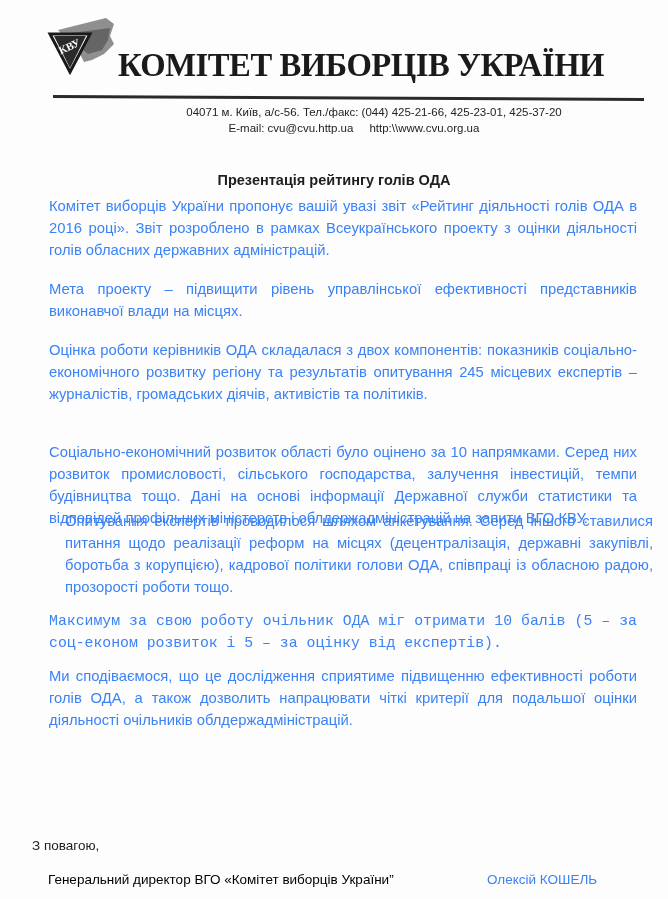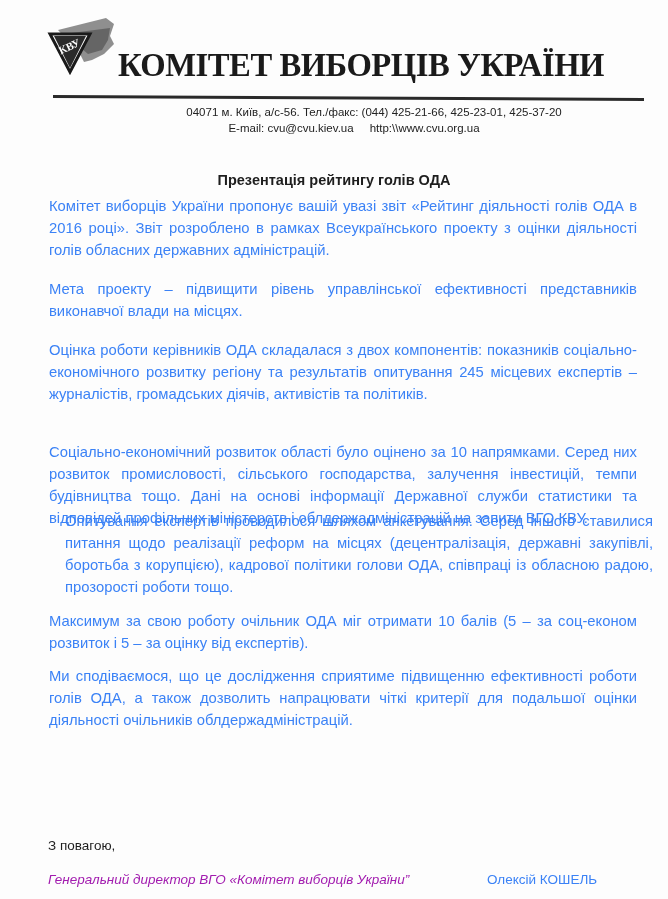--- a/index.html
+++ b/index.html
@@ -25,43 +25,43 @@
     position: absolute; top: 172px; left: 0; width: 668px; text-align: center;
     font-weight: bold; font-size: 14.5px; color: #1e1e1e;
   }
   .body-text { position: absolute; left: 49px; width: 588px; font-size: 14.8px; line-height: 22px; color: #3b82f6; }
   .body-text p { margin: 0; text-align: justify; text-align-last: left; }
   .p1 { top: 195px; }
   .p2 { top: 278px; }
   .p3 { top: 339px; }
   .p4 { top: 409px; margin-top: 32px; }
   .p5 { top: 510px; margin-left: 16px; }
-  .p6 { top: 610px; }
+  .p6 { top: 610px; font-family: Liberation Mono, monospace; }
   .p7 { top: 665px; }
 
-  .closing { position: absolute; left: 48px; top: 838px; font-size: 13.5px; color: #1e1e1e; }
-  .signature-line { position: absolute; left: 48px; top: 872px; font-size: 13.5px; color: #a21caf; white-space: nowrap; font-style: italic; }
+  .closing { position: absolute; left: 32px; top: 838px; font-size: 13.5px; color: #1e1e1e; }
+  .signature-line { position: absolute; left: 48px; top: 872px; font-size: 13.5px; color: #000000; white-space: nowrap; }
   .signer { position: absolute; left: 487px; top: 872px; font-size: 13.5px; color: #3b82f6; white-space: nowrap; }
 </style>
 </head>
 <body>
 
 <div class="letterhead">
   <svg class="logo" viewBox="0 0 72 62">
     <path d="M14 16 L62 4 L70 10 L66 22 L70 30 L60 40 L48 46 L40 48 L36 40 Z" fill="#6a6a6a" opacity="0.75"></path>
     <path d="M20 20 L66 14 L64 26 L58 36 L44 40 Z" fill="#4a4a4a" opacity="0.6"></path>
     <path d="M6 20 L46 20 L26 58 Z" fill="#fdfdfd" stroke="#1a1a1a" stroke-width="3"></path>
     <path d="M10 22 L42 22 L26 54 Z" fill="#2a2a2a"></path>
     <text x="26" y="36" font-family="Liberation Serif, serif" font-weight="bold" font-size="11" fill="#fdfdfd" text-anchor="middle" transform="rotate(-25 26 34)">КВУ</text>
   </svg>
   <div class="org-name">КОМІТЕТ ВИБОРЦІВ УКРАЇНИ</div>
   <div class="rule"></div>
   <div class="contact line1">04071 м. Київ, а/с-56. Тел./факс: (044) 425-21-66, 425-23-01, 425-37-20</div>
   <div class="contact line2">
-    <span>E-mail: cvu@cvu.kiev.ua</span><span class="gap"></span><span>http:\\www.cvu.org.ua</span>
+    <span>E-mail: cvu@cvu.http.ua</span><span class="gap"></span><span>http:\\www.cvu.org.ua</span>
   </div>
 </div>
 
 <div class="doc-title">Презентація рейтингу голів ОДА</div>
 
 <div class="body-text p1">
     <p>Комітет виборців України пропонує вашій увазі звіт «Рейтинг діяльності голів ОДА в 2016 році». Звіт розроблено в рамках Всеукраїнського проекту з оцінки діяльності голів обласних державних адміністрацій.</p>
   </div>
 <div class="body-text p2">
     <p>Мета проекту – підвищити рівень управлінської ефективності представників виконавчої влади на місцях.</p>

